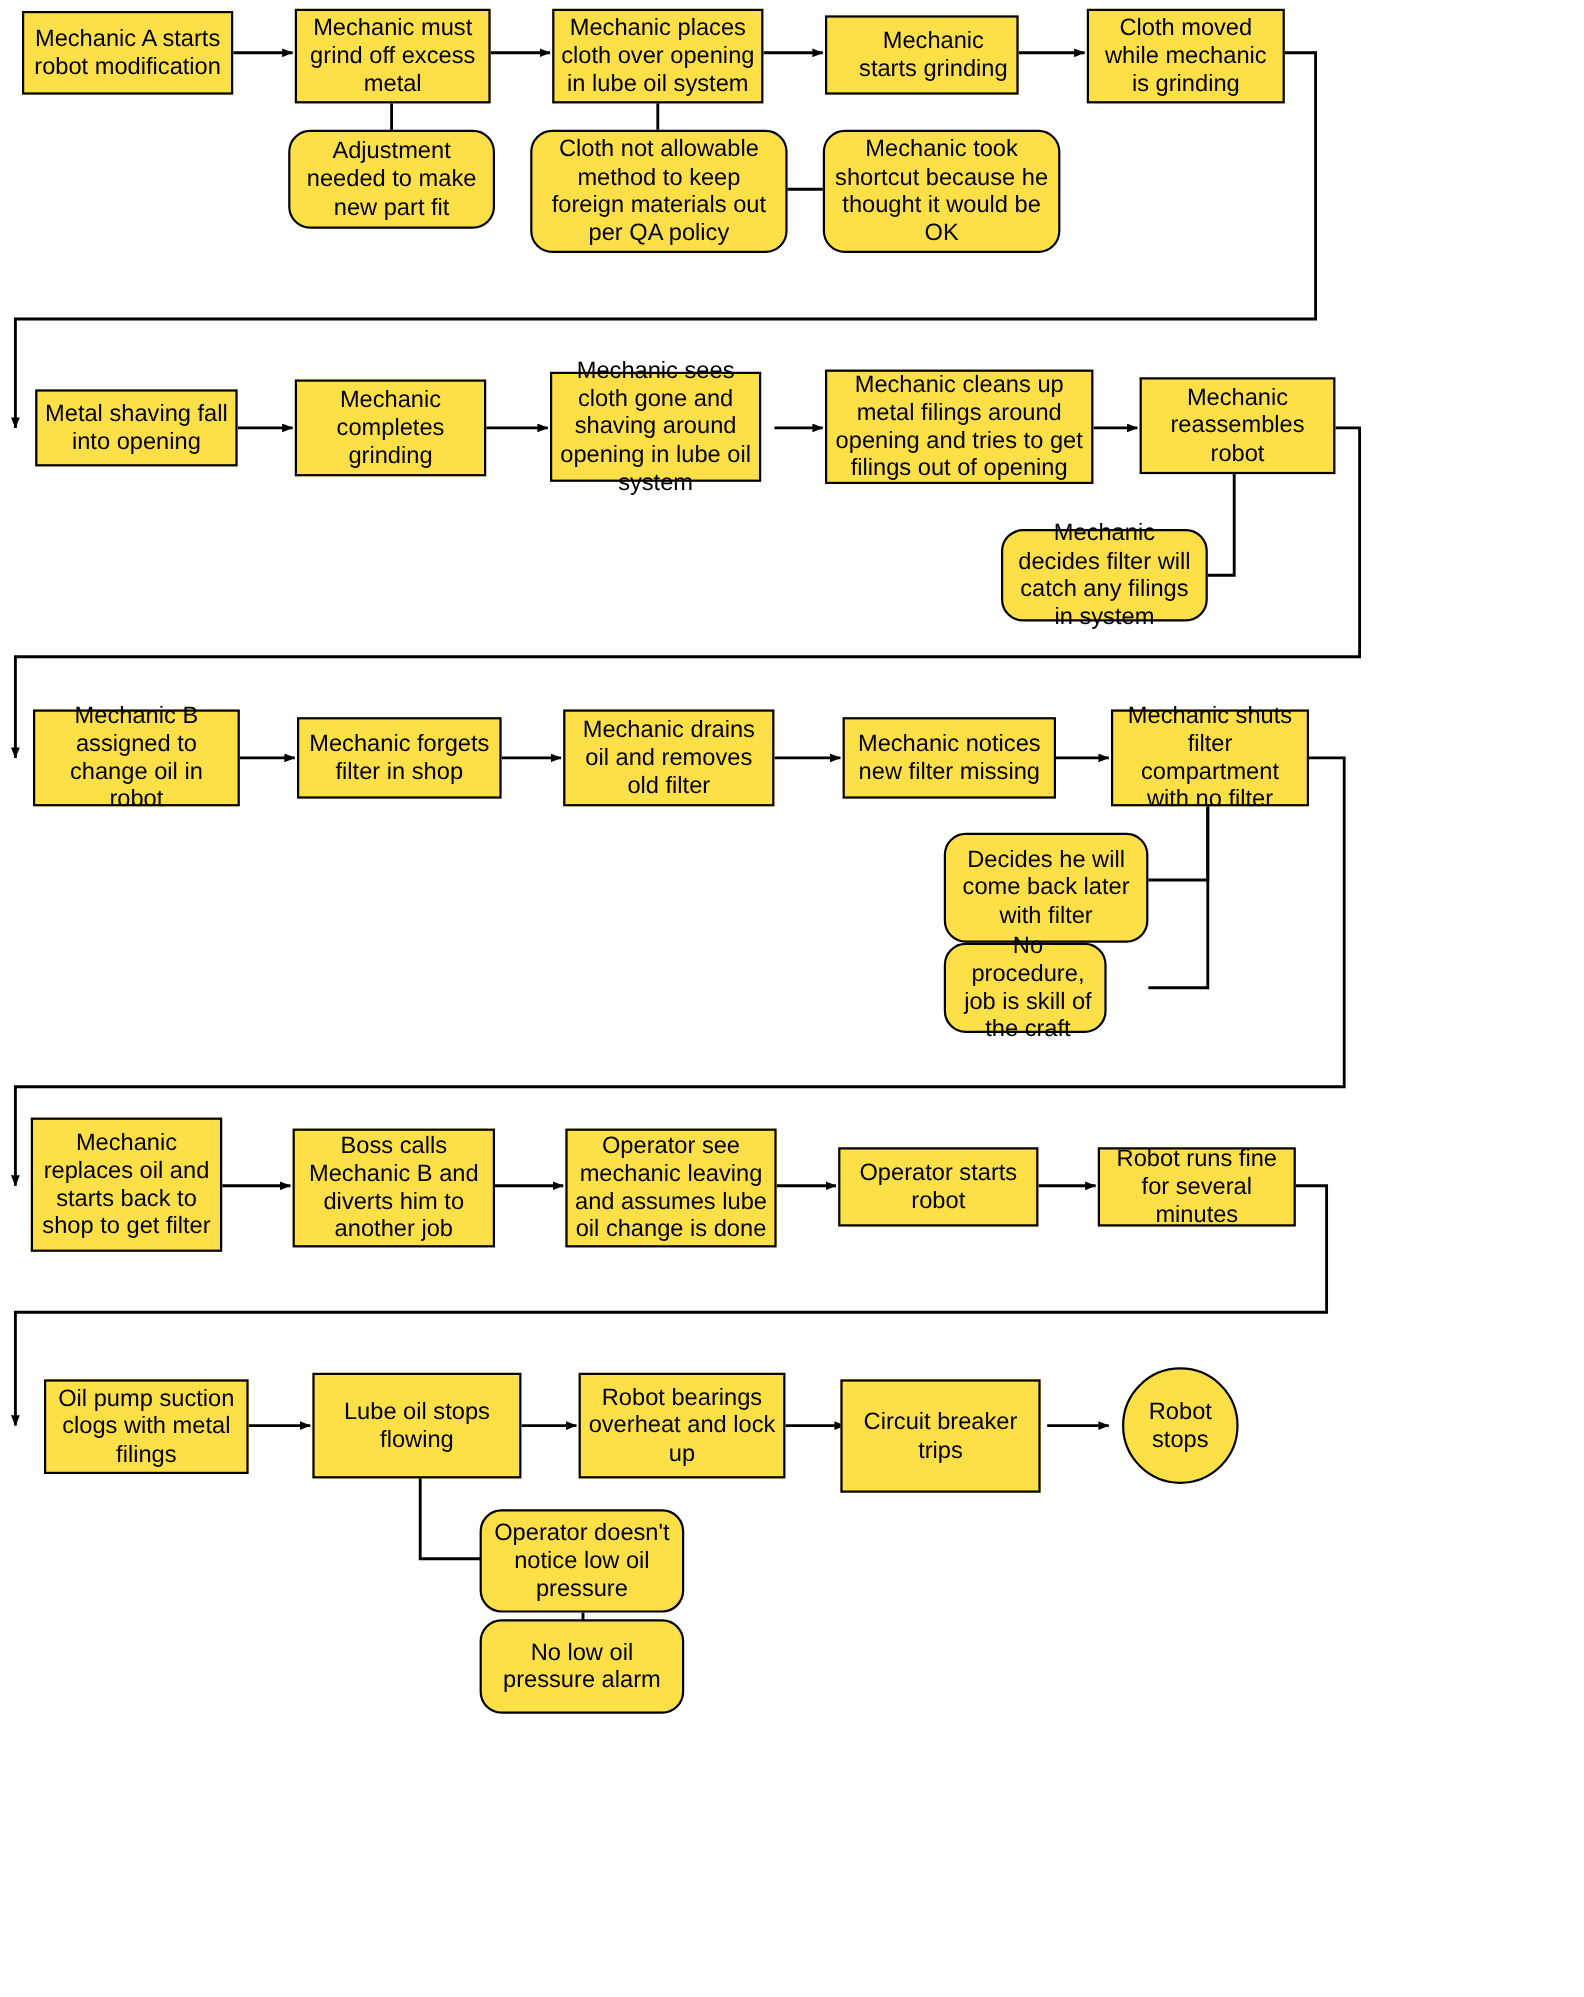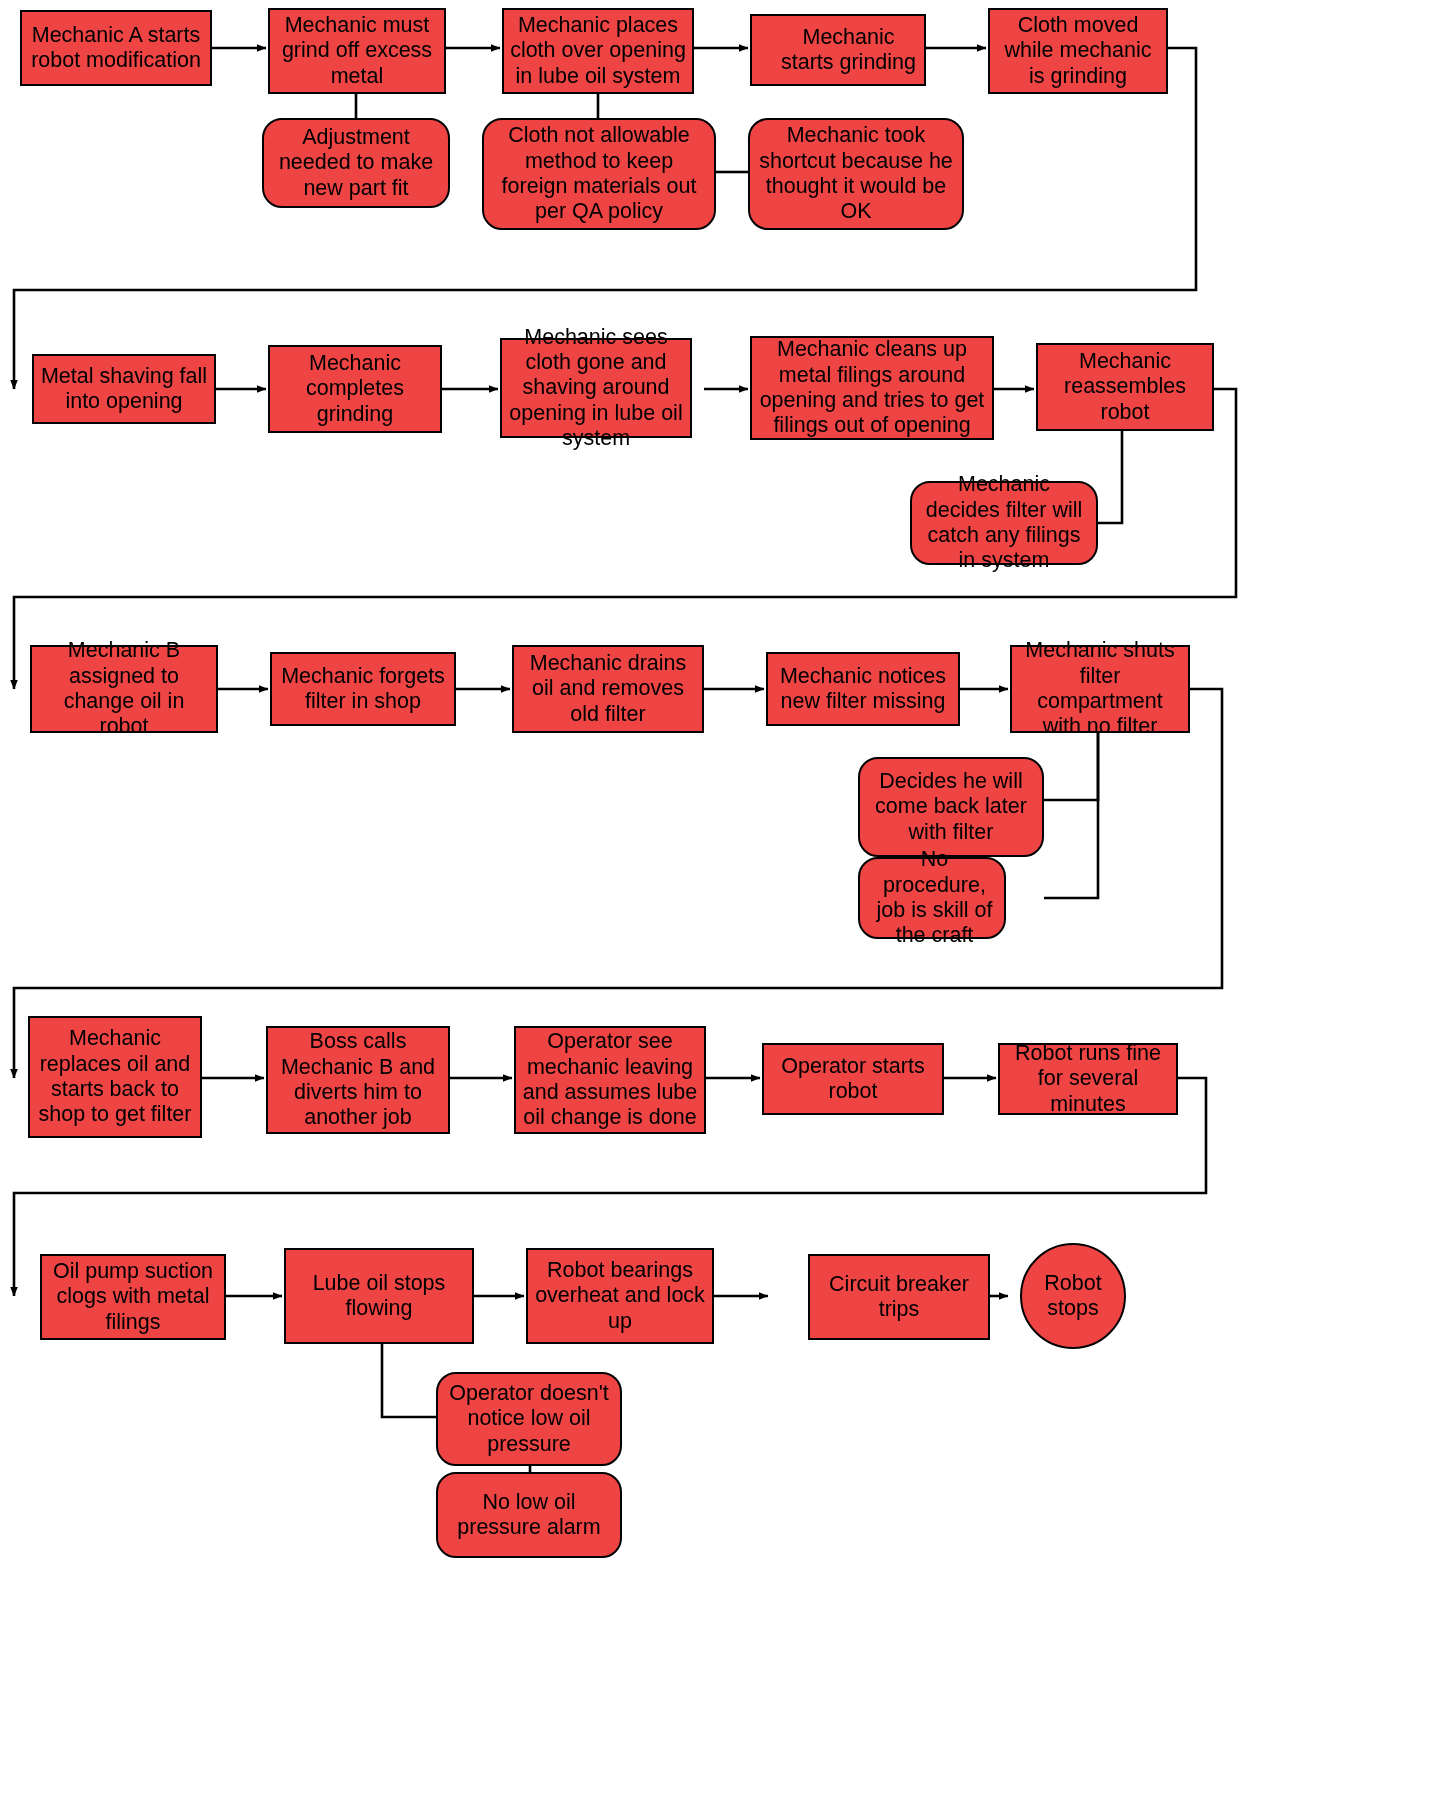--- a/index.html
+++ b/index.html
@@ -23,21 +23,21 @@
     left: 0;
     top: 0;
     width: 1440px;
     height: 1815px;
     pointer-events: none;
   }
   .node {
     position: absolute;
     box-sizing: border-box;
     border: 2px solid #000000;
-    background: #ef4444;
+    background: #fde047;
     display: flex;
     align-items: center;
     justify-content: center;
     text-align: center;
     font-size: 21.5px;
     line-height: 1.18;
     padding: 2px 6px;
     z-index: 2;
   }
   .node.cond {
@@ -198,21 +198,21 @@
 
   <div class="node" style="left:40px; top:1254px; width:186px; height:86px;">
     <span>Oil pump suction clogs with metal filings</span>
   </div>
   <div class="node" style="left:284px; top:1248px; width:190px; height:96px;">
     <span>Lube oil stops flowing</span>
   </div>
   <div class="node" style="left:526px; top:1248px; width:188px; height:96px;">
     <span>Robot bearings overheat and lock up</span>
   </div>
-  <div class="node" style="left:808px; top:1254px; width:182px; height:86px;">
+  <div class="node" style="left:764px; top:1254px; width:182px; height:103px;">
     <span>Circuit breaker trips</span>
   </div>
   <div class="node term" style="left:1020px; top:1243px; width:106px; height:106px;">
     <span>Robot stops</span>
   </div>
 
   <div class="node cond" style="left:436px; top:1372px; width:186px; height:94px;">
     <span>Operator doesn't notice low oil pressure</span>
   </div>
   <div class="node cond" style="left:436px; top:1472px; width:186px; height:86px;">

